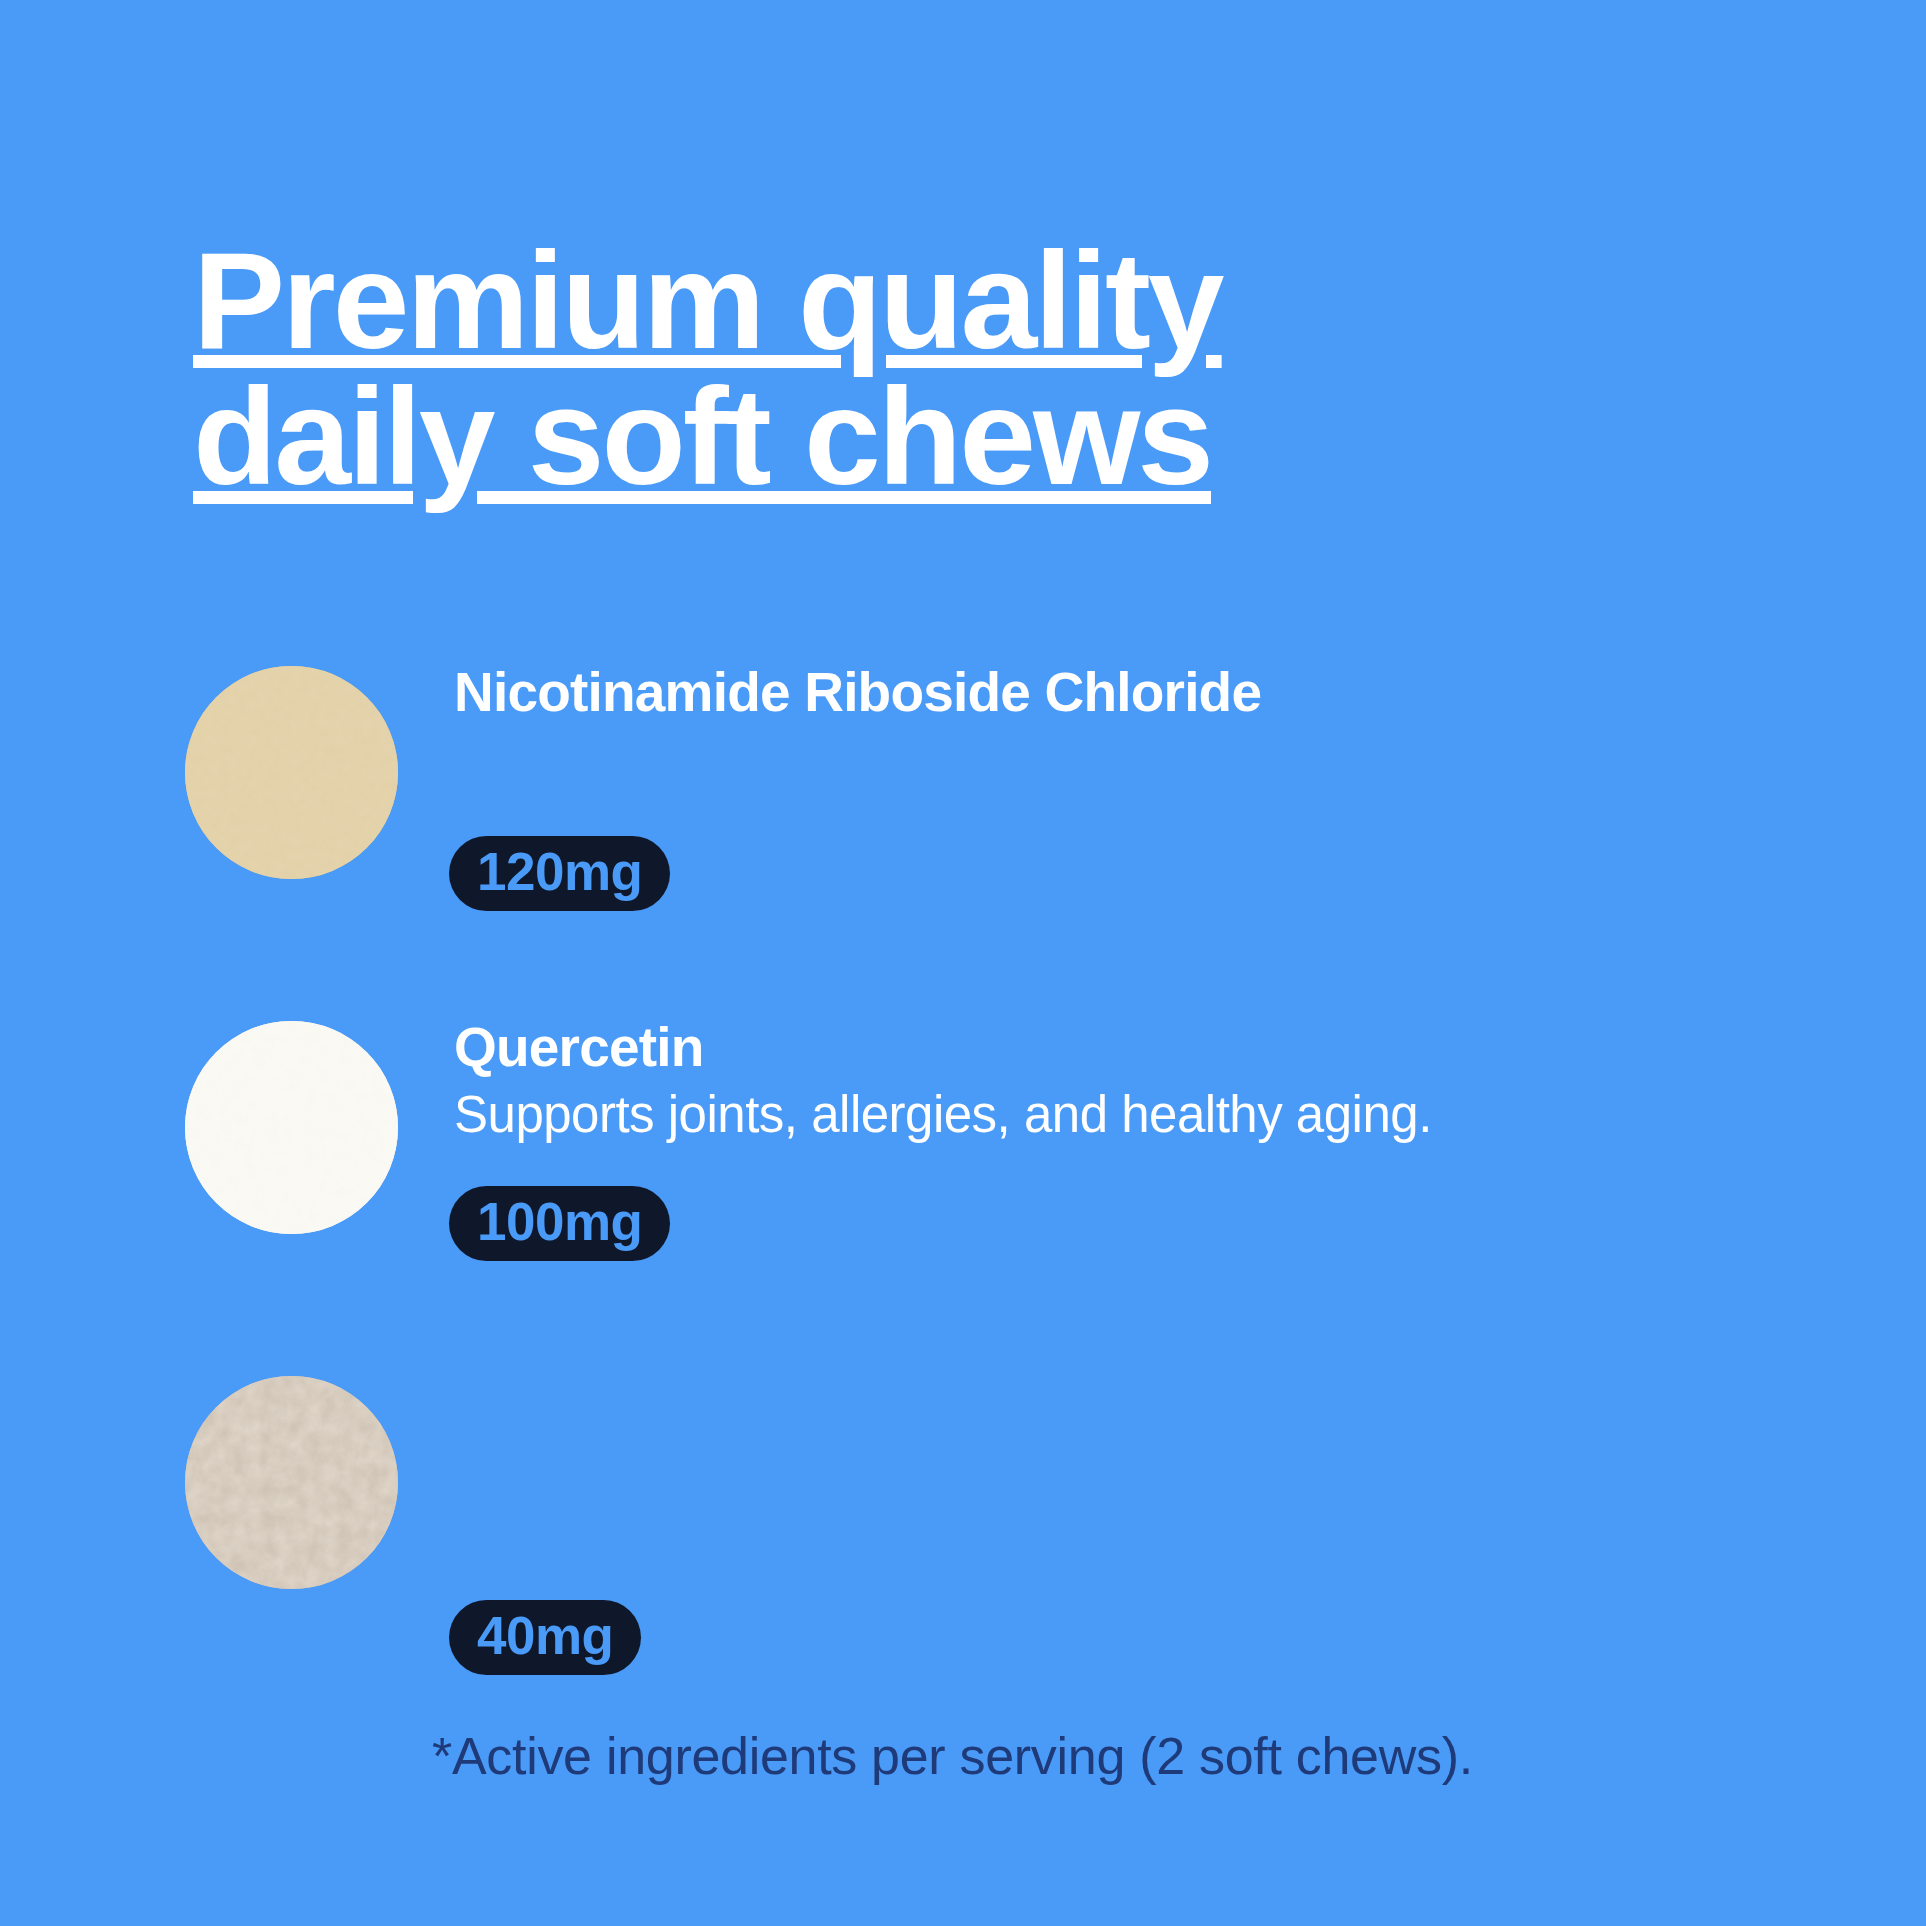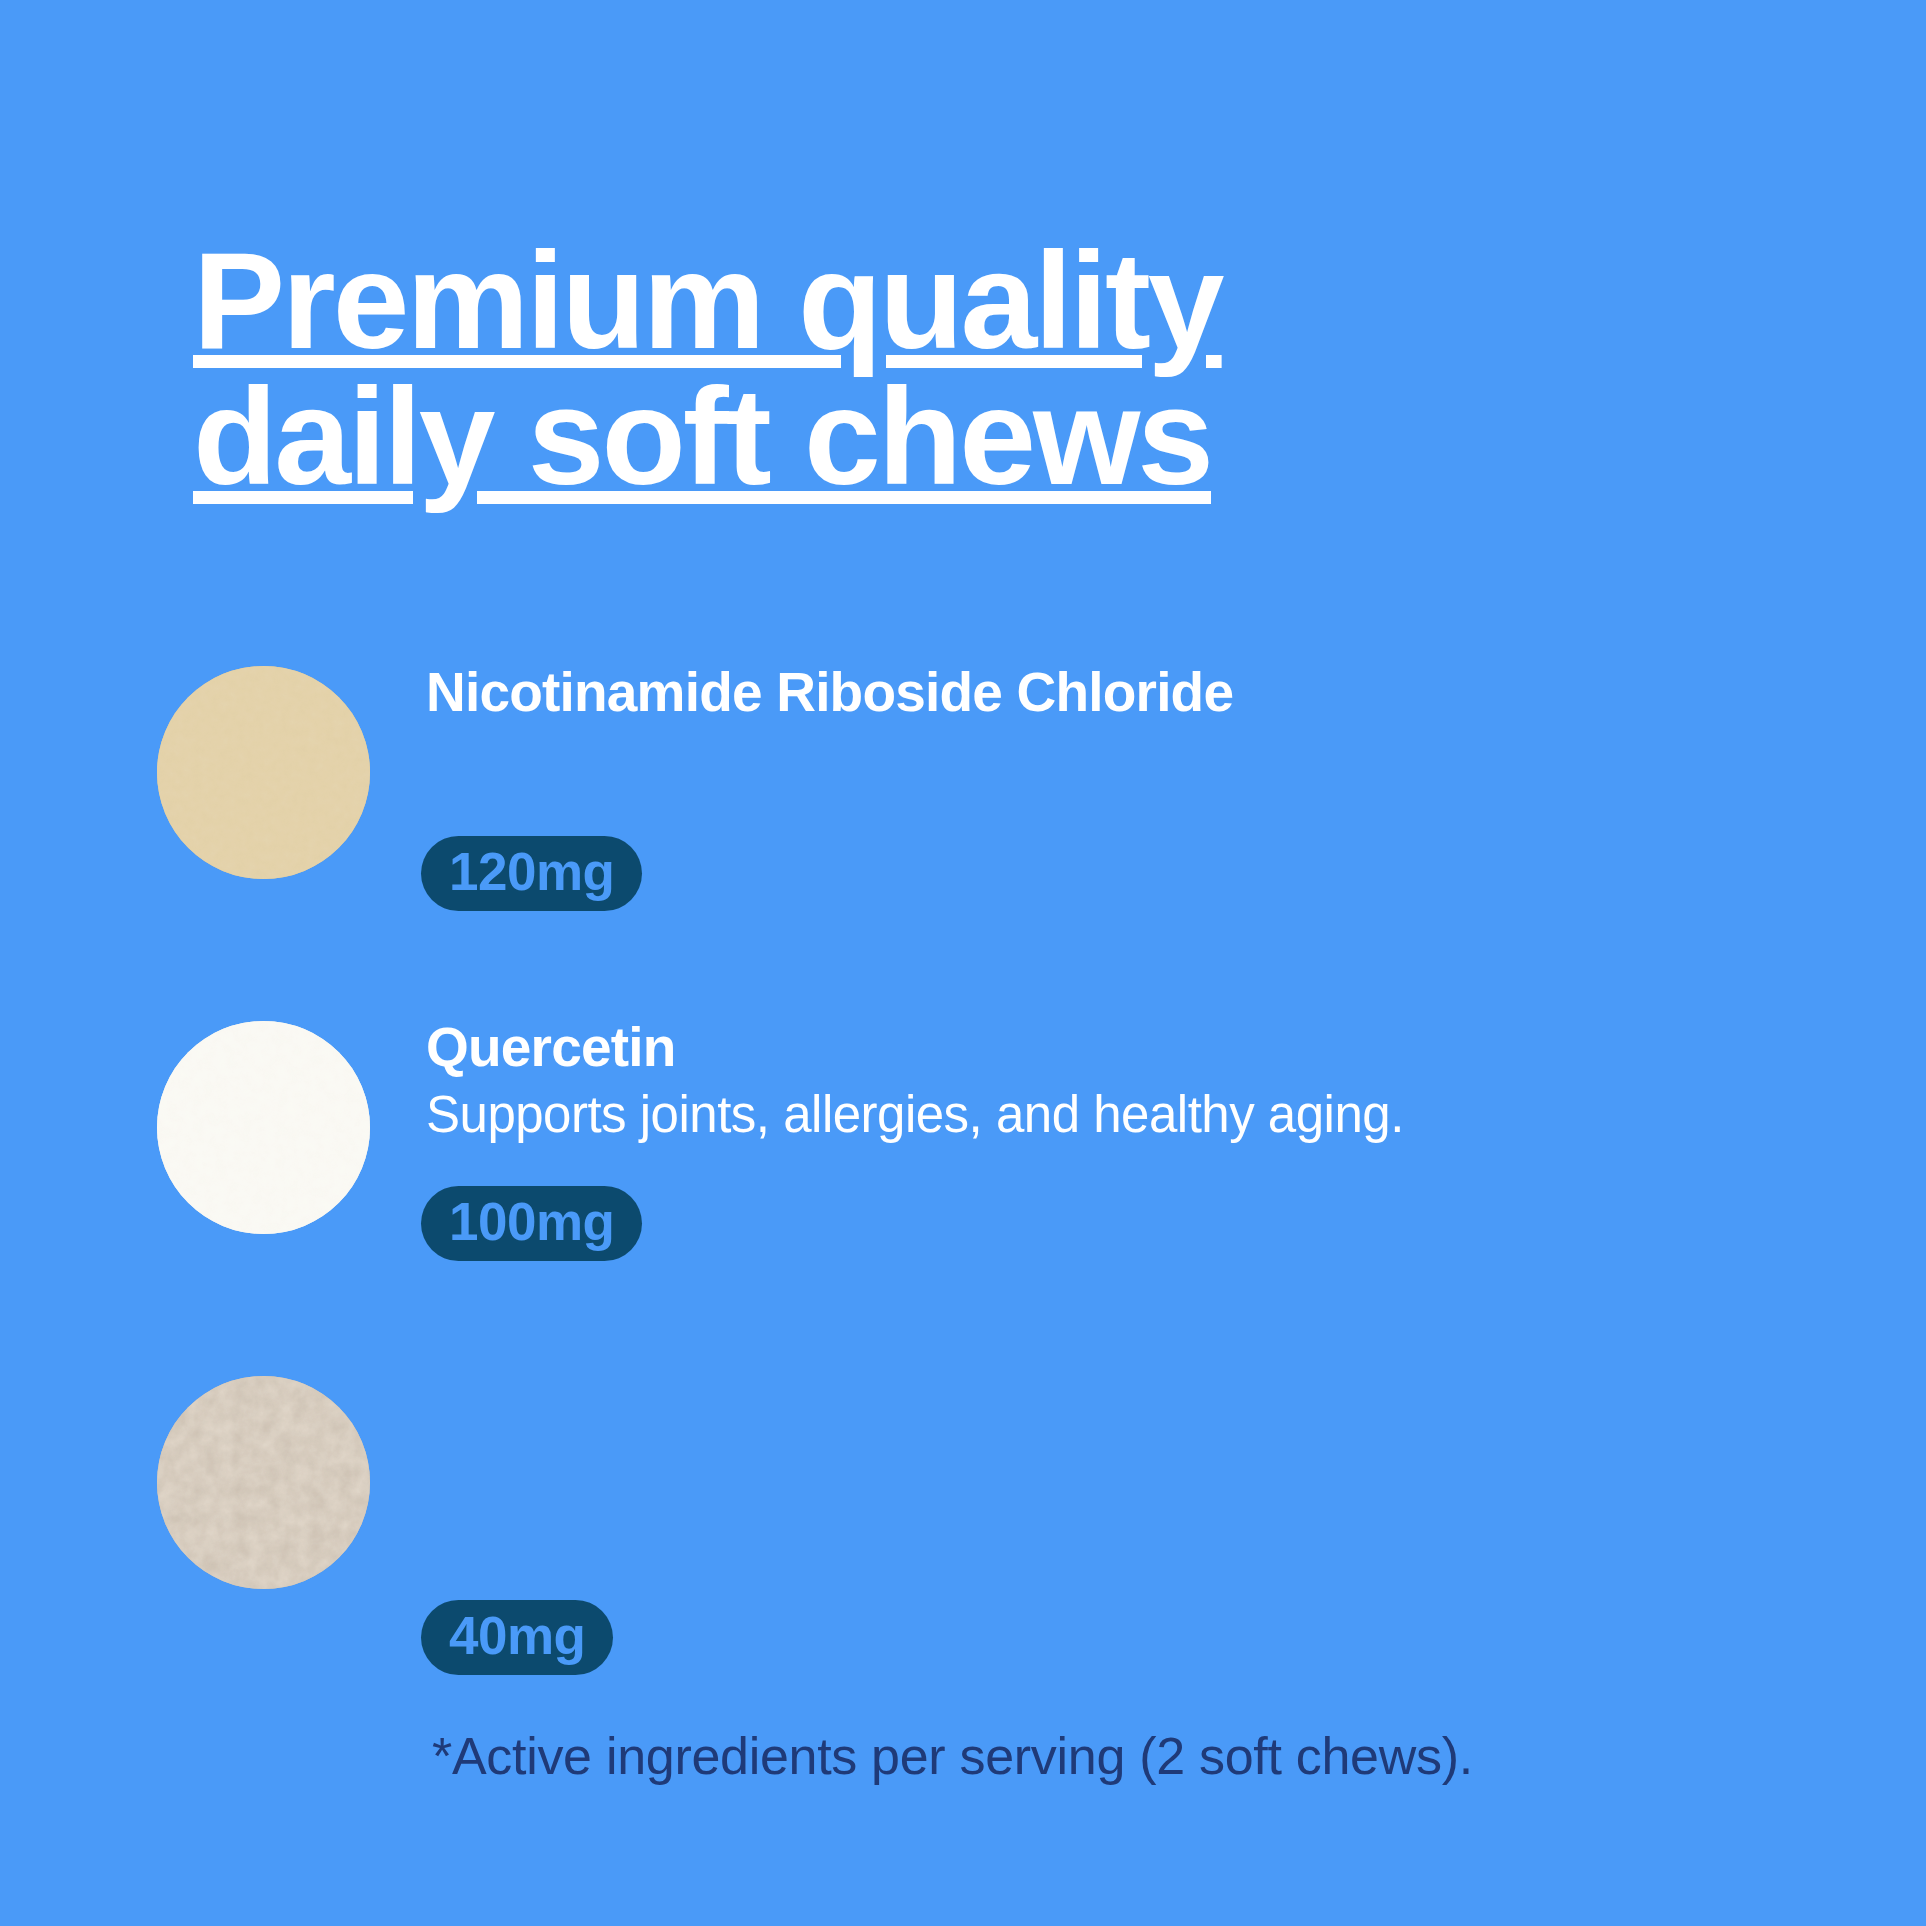--- a/index.html
+++ b/index.html
@@ -33,20 +33,21 @@
   
   .ingredients {
     position: absolute;
     left: 0;
     top: 659px;
     width: 1926px;
   }
   .ingredient-row {
     position: relative;
     height: 355px;
+    margin-left: 28px;
   }
   .ingredient-row.row-3 { height: 385px; }
 
   .swatch {
     position: absolute;
     left: 157px;
     top: 7px;
     width: 213px;
     height: 213px;
     border-radius: 50%;
@@ -78,21 +79,21 @@
     line-height: 1.22;
     letter-spacing: -0.5px;
     margin: 0;
     padding-top: 5px;
     max-width: 1156px;
   }
 
   .dose-badge {
     position: absolute;
     left: 421px;
-    background: #0c4a6e;
+    background: #0f172a;
     border-radius: 506px;
     color: #4A9AF8;
     font-size: 53px;
     font-weight: bold;
     letter-spacing: -0.5px;
     padding: 9px 28px 13px 28px;
     line-height: 1;
     display: inline-block;
   }
   .badge-1 { top: 177px; }

